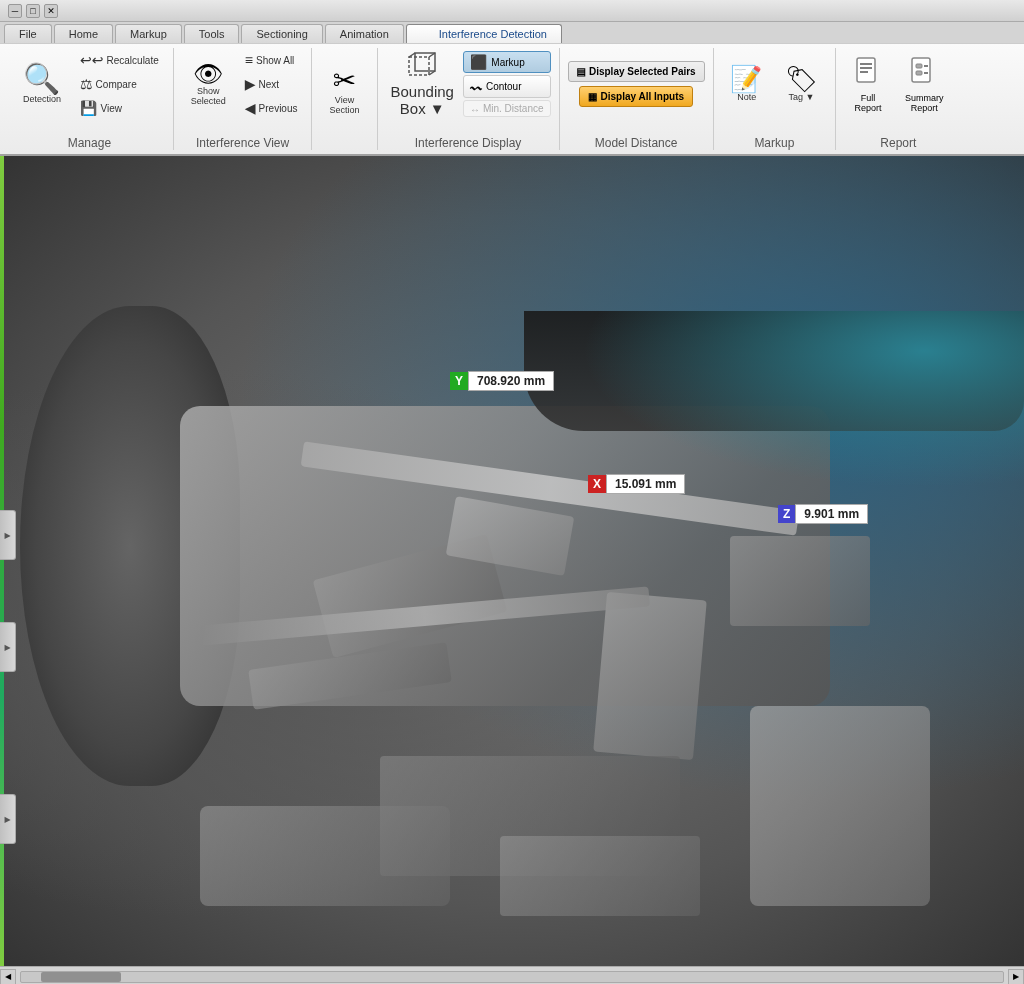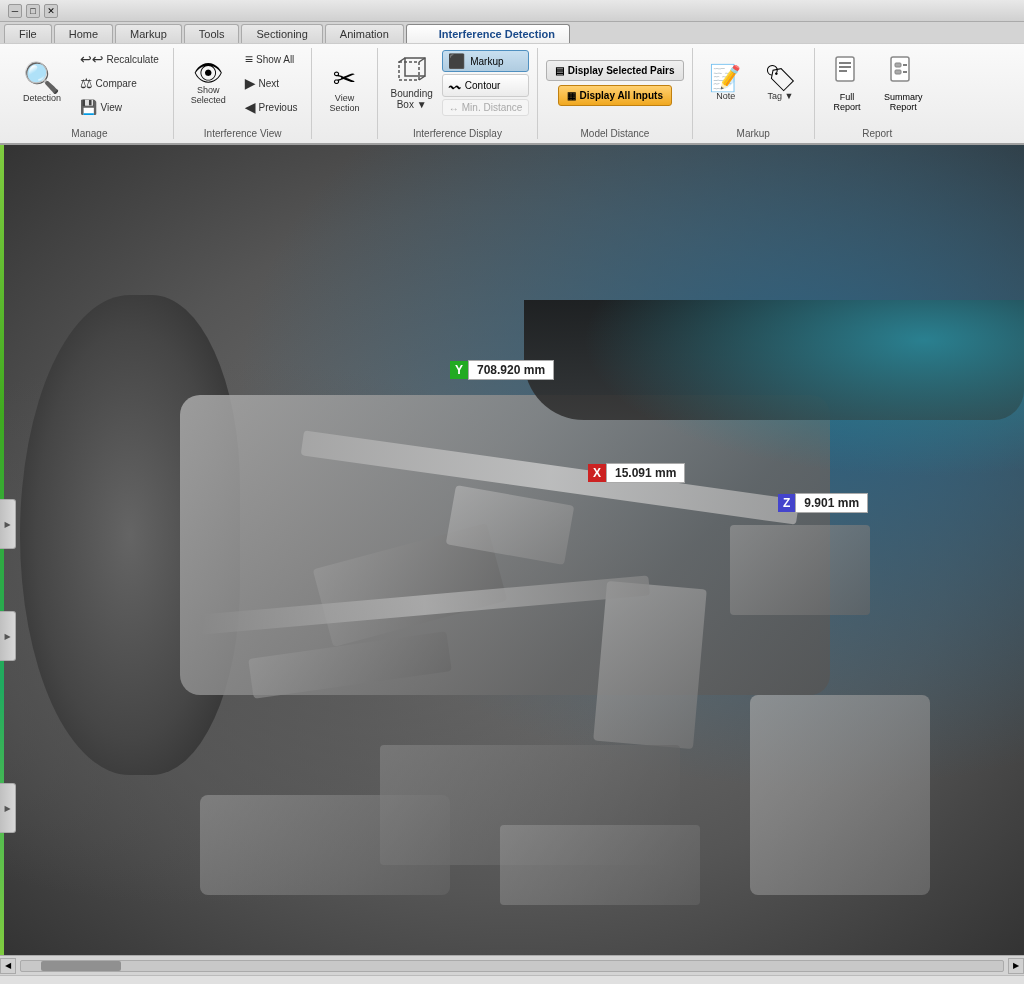--- a/index.html
+++ b/index.html
@@ -40,21 +40,21 @@
       background: linear-gradient(to bottom, #e8e8e8, #d8d8d8);
       cursor: pointer;
       font-size: 11px;
       color: #333;
       margin-right: 2px;
     }
     .tab.active {
       background: linear-gradient(to bottom, #fff, #f0f0f0);
       border-color: #888;
       border-bottom-color: #f0f0f0;
-      font-weight: 700;
+      font-weight: 400;
       color: #1a4a8a;
       z-index: 1;
       padding-left: 32px;
     }
 
     
     .ribbon-content {
       background: linear-gradient(to bottom, #fafafa, #ebebeb);
       padding: 4px 6px 4px 6px;
       display: flex;
@@ -66,23 +66,23 @@
     .ribbon-group {
       display: flex;
       flex-direction: column;
       align-items: center;
       padding: 0 8px;
       border-right: 1px solid #ccc;
       position: relative;
     }
     .ribbon-group:last-child { border-right: none; }
     .ribbon-group-label {
-      font-size: 10px;
+      font-size: 12px;
       color: #555;
-      margin-top: 10px;
+      margin-top: 16px;
       text-align: center;
     }
     .ribbon-group-content {
       display: flex;
       align-items: center;
       gap: 4px;
       flex: 1;
     }
 
     .rb-btn-sm {
@@ -466,21 +466,21 @@
         <div class="rb-btn-drop">
           <div style="font-size:26px; line-height:1;">
             <svg width="30" height="28" viewBox="0 0 30 28">
               <rect x="2" y="6" width="20" height="18" fill="none" stroke="#555" stroke-width="1.5" stroke-dasharray="3,2"></rect>
               <rect x="8" y="2" width="20" height="18" fill="none" stroke="#555" stroke-width="1.5"></rect>
               <line x1="2" y1="6" x2="8" y2="2" stroke="#555" stroke-width="1.5"></line>
               <line x1="22" y1="6" x2="28" y2="2" stroke="#555" stroke-width="1.5"></line>
               <line x1="22" y1="24" x2="28" y2="20" stroke="#555" stroke-width="1.5"></line>
             </svg>
           </div>
-          <div style="font-size:10px; color:#333; text-align:center;">Bounding<br>Box ▼</div>
+          <div style="font-size:15px; color:#333; text-align:center;">Bounding<br>Box ▼</div>
         </div>
 
         <div class="stacked-btns">
           <div class="stacked-btn active">
             <span class="s-icon">⬛</span>
             <span>Markup</span>
           </div>
           <div class="stacked-btn">
             <span class="s-icon" style="font-size:12px">〰</span>
             <span>Contour</span>

